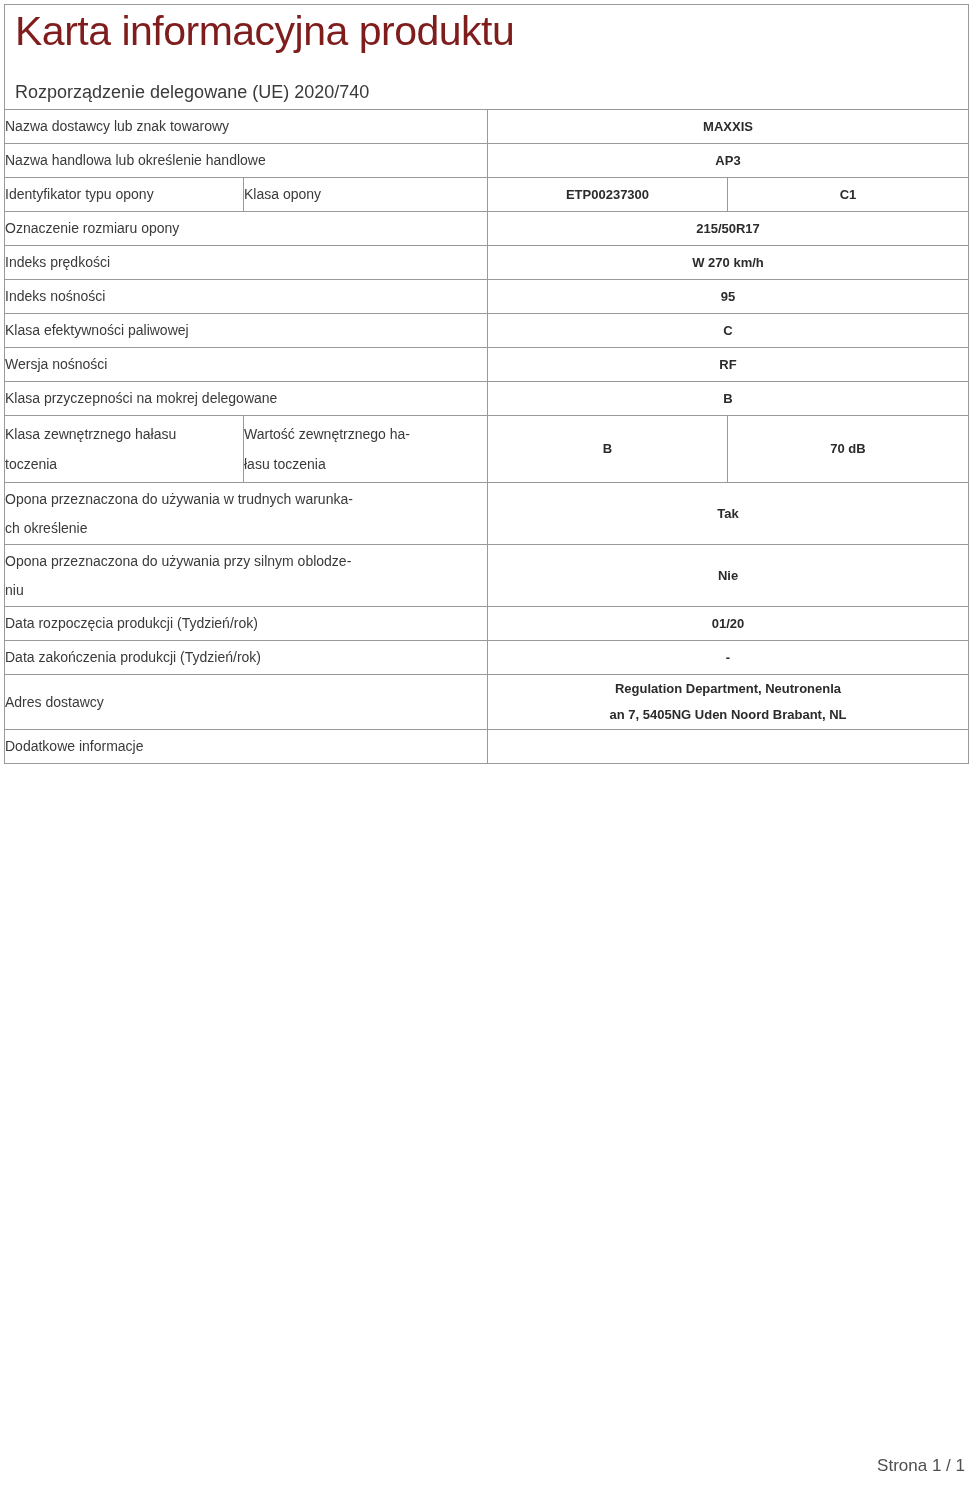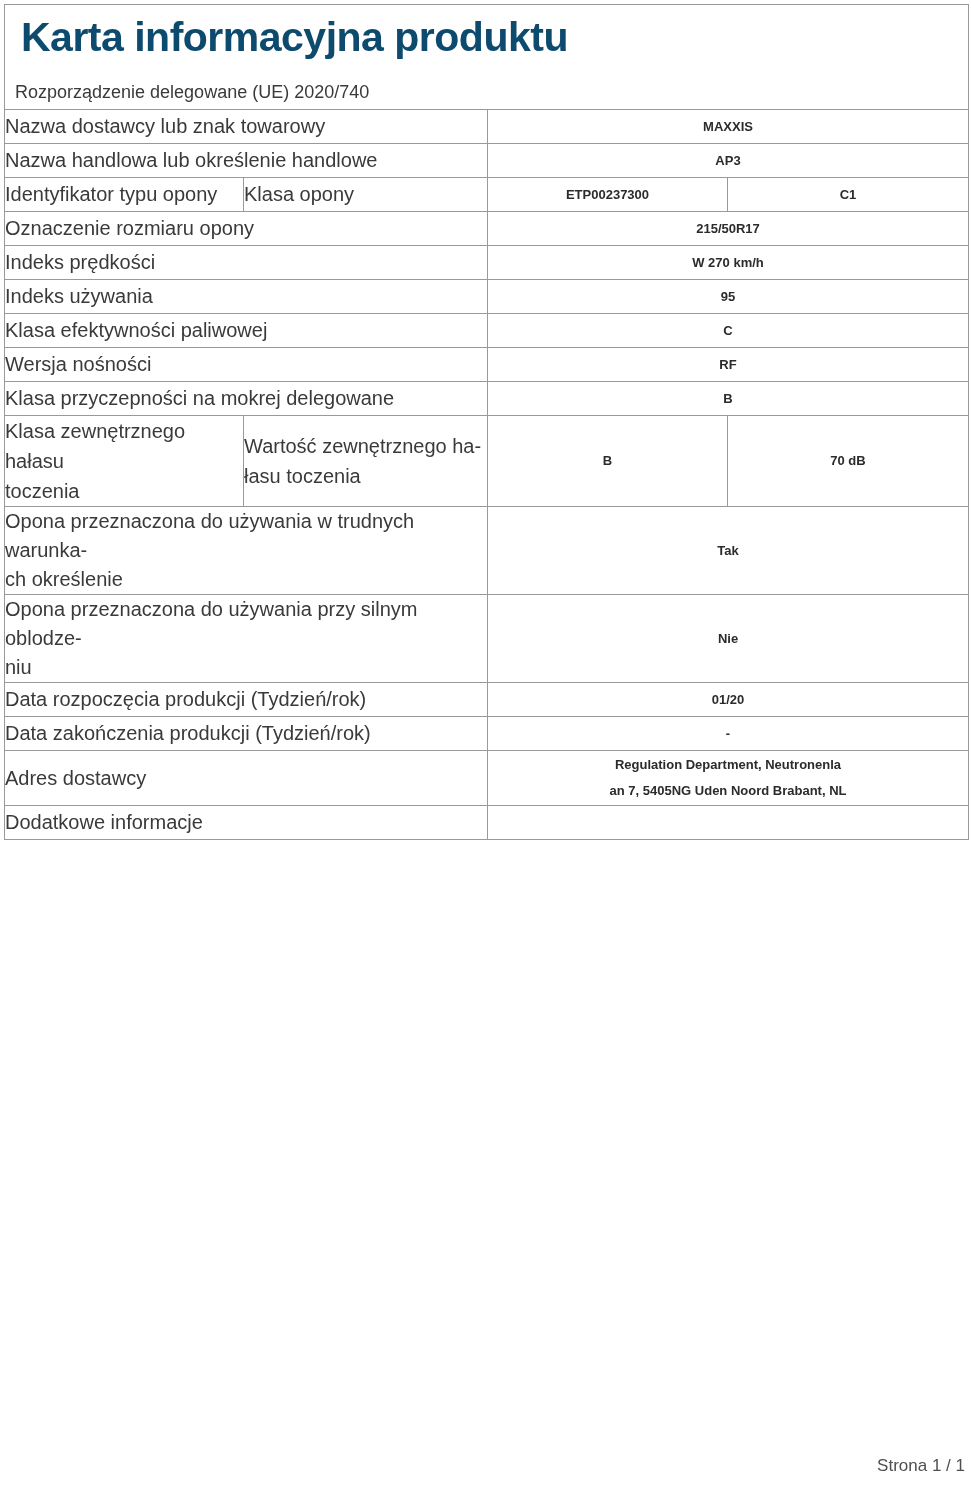--- a/index.html
+++ b/index.html
@@ -36,37 +36,37 @@
     vertical-align: top;
   }
   .title-inner {
     padding: 4px 10px 6px 10px;
     height: 94px;
     display: flex;
     flex-direction: column;
     justify-content: space-between;
   }
   .doc-title {
-    margin: 6px;
+    margin: 0;
     font-size: 41px;
-    font-weight: bold;
+    font-weight: normal;
     letter-spacing: -0.5px;
-    color: #0c4a6e;
+    color: #7f1d1d;
     line-height: 1.1;
     white-space: nowrap;
   }
   .doc-subtitle {
     margin: 0;
     font-size: 18px;
     color: #3a3a3a;
     line-height: 1.15;
   }
   
   td.lbl {
-    font-size: 20px;
+    font-size: 14px;
     color: #3a3a3a;
     padding-left: 10px;
     padding-right: 8px;
     line-height: 29px;
     white-space: pre-line;
   }
   td.val {
     font-size: 13px;
     font-weight: bold;
     color: #2b2b2b;
@@ -134,21 +134,21 @@
       <td class="lbl" colspan="2">Oznaczenie rozmiaru opony</td>
       <td class="val" colspan="2">215/50R17</td>
     </tr>
 
     <tr class="h1">
       <td class="lbl" colspan="2">Indeks prędkości</td>
       <td class="val" colspan="2">W 270 km/h</td>
     </tr>
 
     <tr class="h1">
-      <td class="lbl" colspan="2">Indeks używania</td>
+      <td class="lbl" colspan="2">Indeks nośności</td>
       <td class="val" colspan="2">95</td>
     </tr>
 
     <tr class="h1">
       <td class="lbl" colspan="2">Klasa efektywności paliwowej</td>
       <td class="val" colspan="2">C</td>
     </tr>
 
     <tr class="h1">
       <td class="lbl" colspan="2">Wersja nośności</td>

